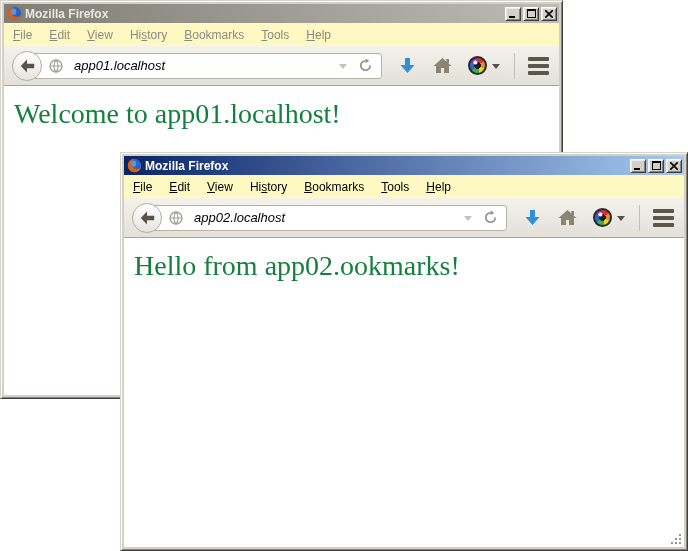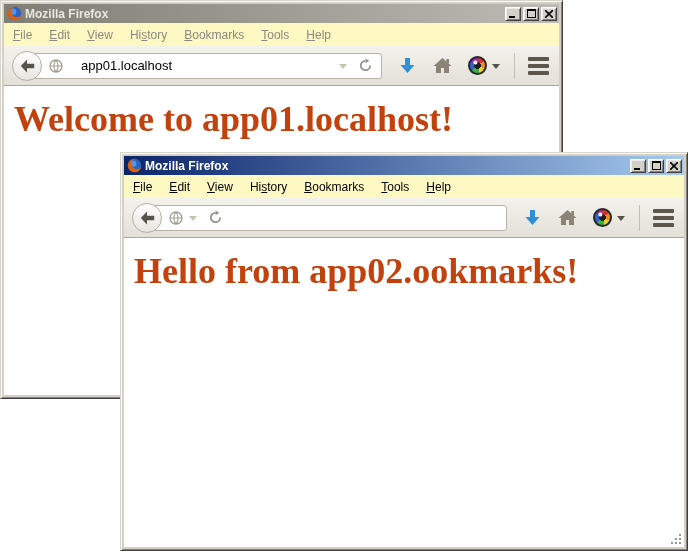--- a/index.html
+++ b/index.html
@@ -58,41 +58,41 @@
     border:1px solid #b2aea4;
     display:flex; align-items:center; justify-content:center;
     position:relative; z-index:2; padding:0;
   }
   .urlbar {
     flex:1; height:26px; margin-left:-15px;
     background:#ffffff; border:1px solid #b6b2a8; border-radius:3px;
     display:flex; align-items:center; padding:0 8px 0 21px;
     font-size:13px; color:#000;
   }
-  .url-text { flex:1; margin-left:18px; white-space:nowrap; overflow:hidden; }
+  .url-text { flex:1; margin-left:11px; white-space:nowrap; overflow:hidden;font-style:italic; }
   .url-drop { width:0; height:0; border:4px solid transparent; border-top:5px solid #c6c2b8;
               margin:5px 2px 0 6px; }
   .tb-btn { margin-left:16px; background:none; border:none; padding:0; display:flex; align-items:center; }
   .lens {
     width:19px; height:19px; border-radius:50%; border:2px solid #282828; display:inline-block;
     background:
       radial-gradient(circle at 36% 30%, rgba(255,255,255,.95) 0 1.5px, rgba(255,255,255,0) 2.5px),
       radial-gradient(circle, #1e1e1e 0 30%, rgba(0,0,0,0) 33%),
       conic-gradient(#d93030 0 55deg,#ec8d2a 55deg 115deg,#e6d32b 115deg 165deg,#3fae49 165deg 225deg,#2c63d6 225deg 300deg,#8c2cc7 300deg 360deg);
   }
   .lens-caret { width:0; height:0; border:4px solid transparent; border-top:5px solid #55504a;
                 margin:5px 0 0 5px; }
   .separator { width:1px; height:26px; background:#c3bfb5; margin-left:14px; flex:0 0 1px; }
   .hamburger { margin-left:13px; margin-right:2px; display:flex; flex-direction:column; gap:3px; }
   .hamburger .bar { width:21px; height:4px; background:#5c564d; border-radius:1px; }
 
   
   .content { flex:1; background:#ffffff; position:relative; overflow:hidden; }
   .content h1 { margin:12px 0 0 10px; font-family:"Liberation Serif", serif;
-                font-weight:bold; font-size:36px; color:#c2410c; }
+                font-weight:normal; font-size:28px; color:#15803d; }
   .grip { position:absolute; right:1px; bottom:1px; }
 </style>
 </head>
 <body>
 
 <div class="win inactive" id="win1">
   <div class="titlebar">
     <svg class="ff-logo" viewBox="0 0 16 16">
       <circle cx="8" cy="8" r="7.2" fill="#2a63c0"></circle>
       <circle cx="6.5" cy="6" r="3.4" fill="#5b93e0"></circle>
@@ -217,20 +217,21 @@
     <button class="back-btn">
       <svg width="15" height="14" viewBox="0 0 15 14">
         <path d="M7 0.5 L0.8 7 L7 13.5 L7 9.2 L14.2 9.2 L14.2 4.8 L7 4.8 Z" fill="#57534b"></path>
       </svg>
     </button>
     <div class="urlbar">
       <svg width="14" height="14" viewBox="0 0 14 14">
         <circle cx="7" cy="7" r="6" fill="none" stroke="#a5a198" stroke-width="1.4"></circle>
         <path d="M1 7 H13 M7 1 C4.2 4 4.2 10 7 13 M7 1 C9.8 4 9.8 10 7 13" fill="none" stroke="#a5a198" stroke-width="1.2"></path>
       </svg>
+      <span class="url-text">app02.localhost</span>
       <span class="url-drop"></span>
       <svg width="15" height="15" viewBox="0 0 15 15" style="margin-left:9px">
         <path d="M12.2 7.5 A4.7 4.7 0 1 1 7.5 2.8" fill="none" stroke="#97938a" stroke-width="1.8"></path>
         <path d="M7.5 0.4 L11.3 2.8 L7.5 5.2 Z" fill="#97938a"></path>
       </svg>
     </div>
     <button class="tb-btn">
       <svg width="19" height="18" viewBox="0 0 19 18">
         <path d="M7 1 H12 V8 H16.5 L9.5 16 L2.5 8 H7 Z" fill="#2f8fd8"></path>
       </svg>

